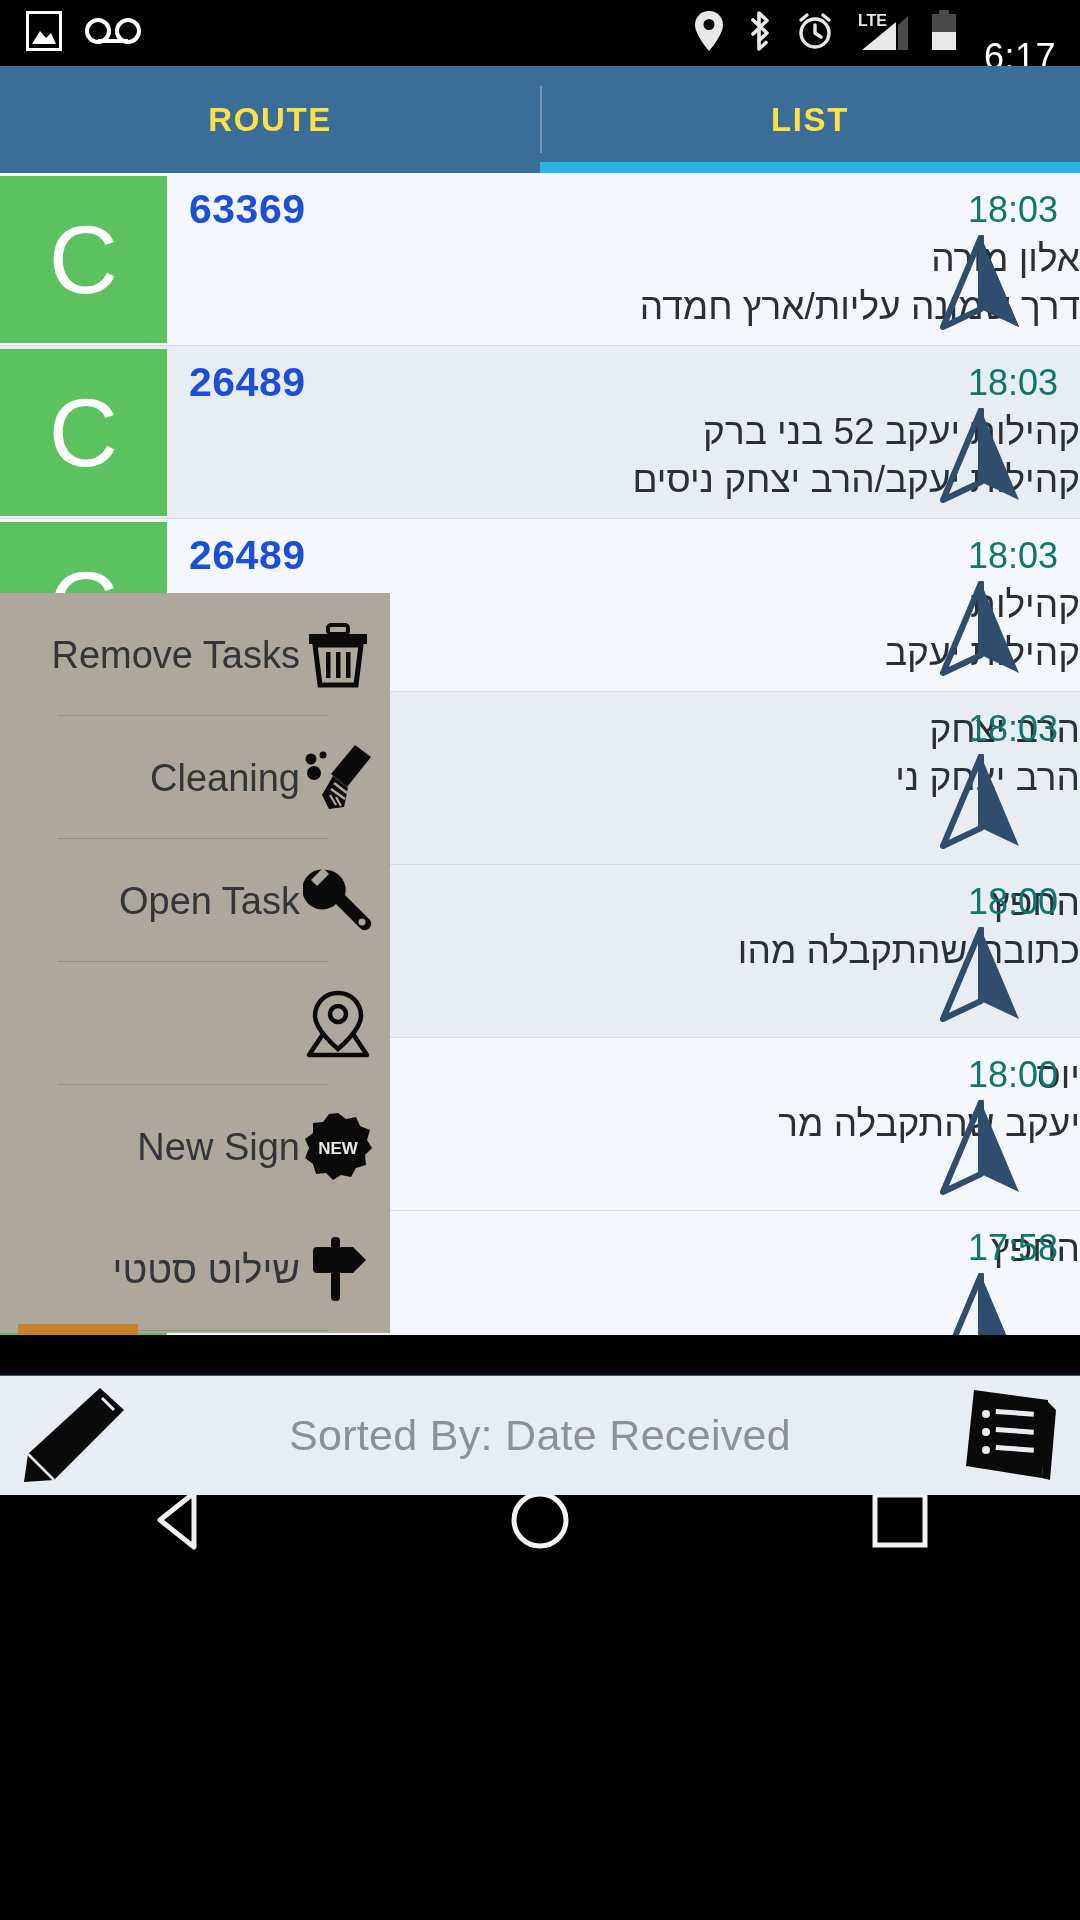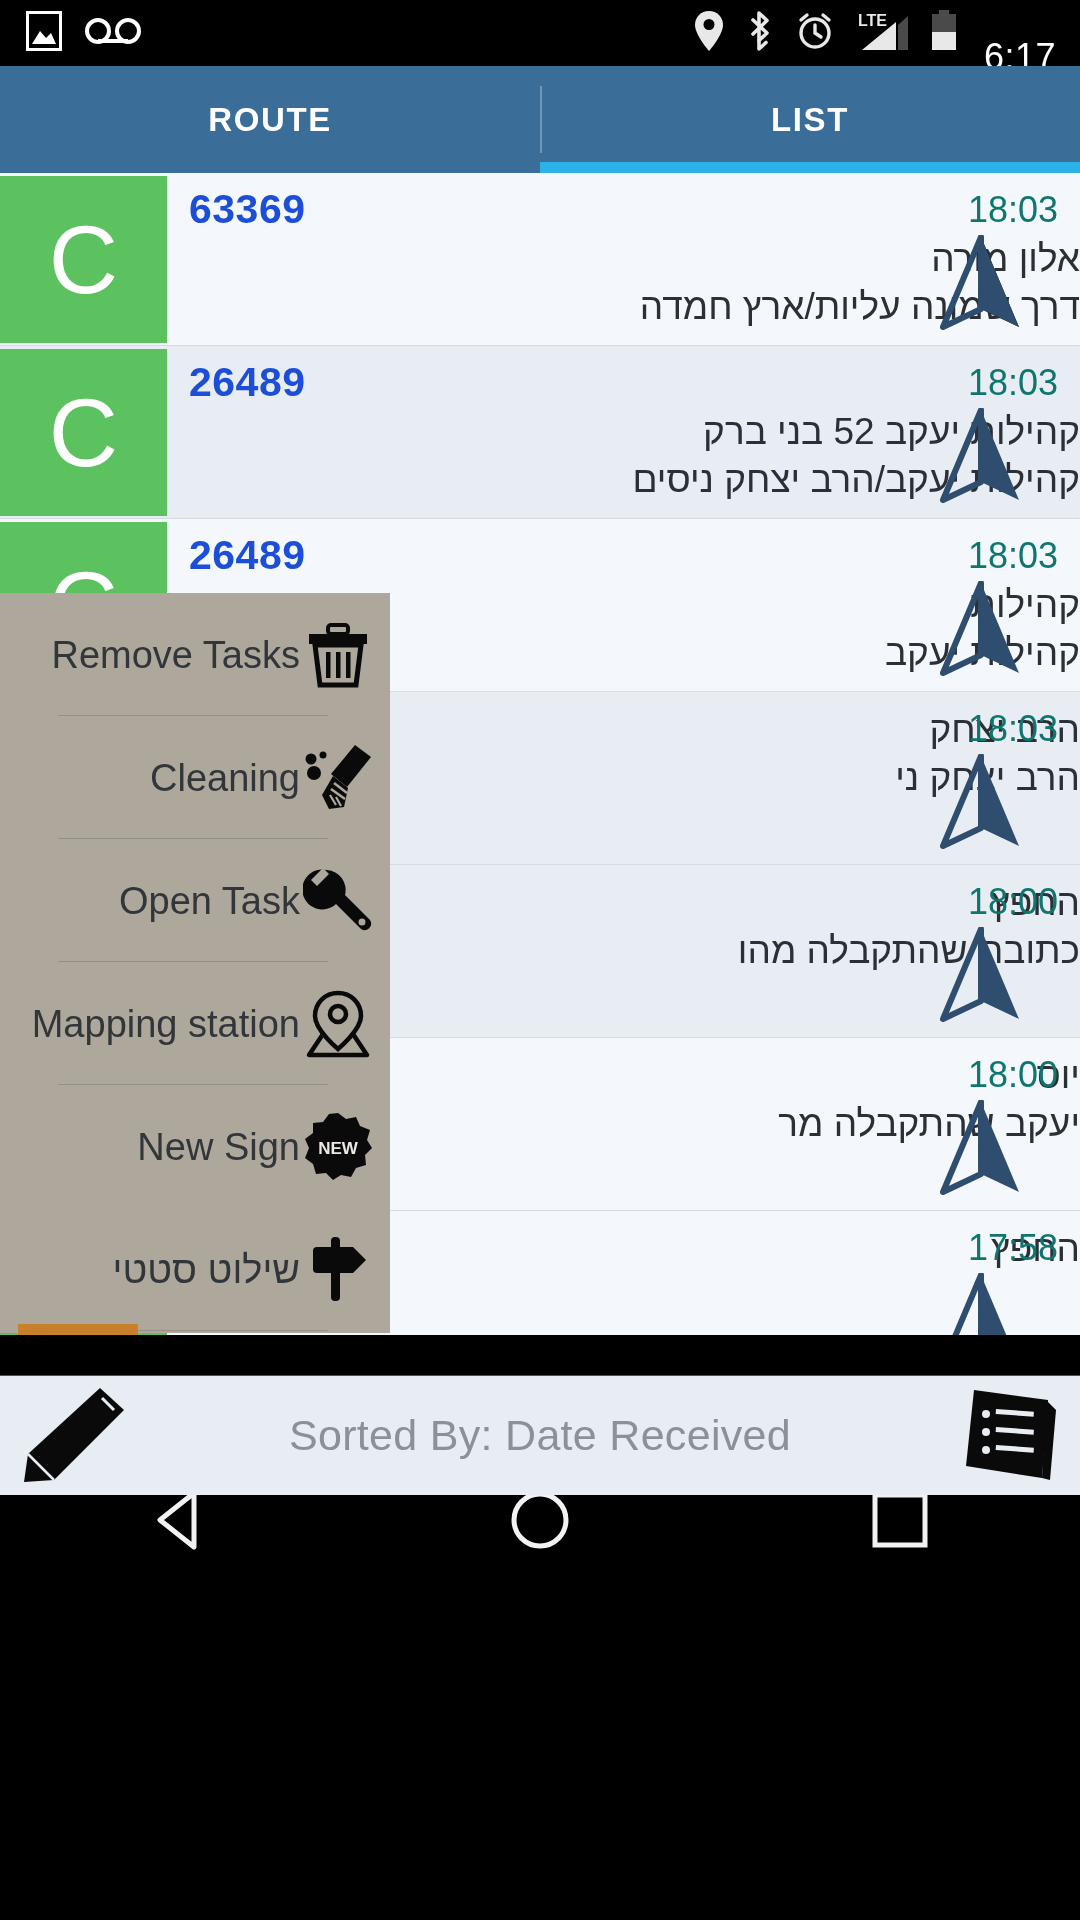--- a/index.html
+++ b/index.html
@@ -24,21 +24,21 @@
 
   
   .tabbar {
     position:absolute; top:66px; left:0; width:1080px; height:107px;
     background:#3b6d99;
     display:flex;
   }
   .tab {
     flex:1; position:relative;
     display:flex; align-items:center; justify-content:center;
-    color:#ffffff; font-size:33px; font-weight:bold; letter-spacing:1.6px;
+    color:#fde047; font-size:33px; font-weight:bold; letter-spacing:1.6px;
   }
   .tab-divider {
     position:absolute; left:50%; top:20px; width:2px; height:67px;
     background:rgba(255,255,255,0.28);
   }
   .tab-indicator {
     position:absolute; bottom:0; left:540px; width:540px; height:11px;
     background:#2bb2e8;
   }
 
@@ -383,21 +383,20 @@
         <svg width="70" height="70" viewBox="0 0 70 70">
           <path d="M24 4 A20 20 0 1 0 33 38 L58 63 A6.5 6.5 0 0 0 67 54 L42 29 A20 20 0 0 0 24 4 Z M22 9 L13 18 L19 29 L31 26 L33 14 Z" fill="#0a0a0a"></path>
           <path d="M8 14 L20 2 L26 8 L14 20 Z" fill="#ada89b"></path>
           <circle cx="59" cy="56" r="3.5" fill="#ada89b"></circle>
         </svg>
       </span>
       <span class="menu-sep"></span>
     </div>
 
     <div class="menu-item">
-      <span class="menu-label">Mapping station</span>
       <span class="menu-icon">
         <svg width="70" height="70" viewBox="0 0 70 70">
           <path d="M35 4 C22 4 12 14 12 27 C12 41 35 60 35 60 C35 60 58 41 58 27 C58 14 48 4 35 4 Z" fill="none" stroke="#0a0a0a" stroke-width="4.5"></path>
           <circle cx="35" cy="25" r="8" fill="none" stroke="#0a0a0a" stroke-width="4.5"></circle>
           <path d="M20 45 L6 66 L64 66 L50 45" fill="none" stroke="#0a0a0a" stroke-width="4.5" stroke-linejoin="round"></path>
         </svg>
       </span>
       <span class="menu-sep"></span>
     </div>
 

